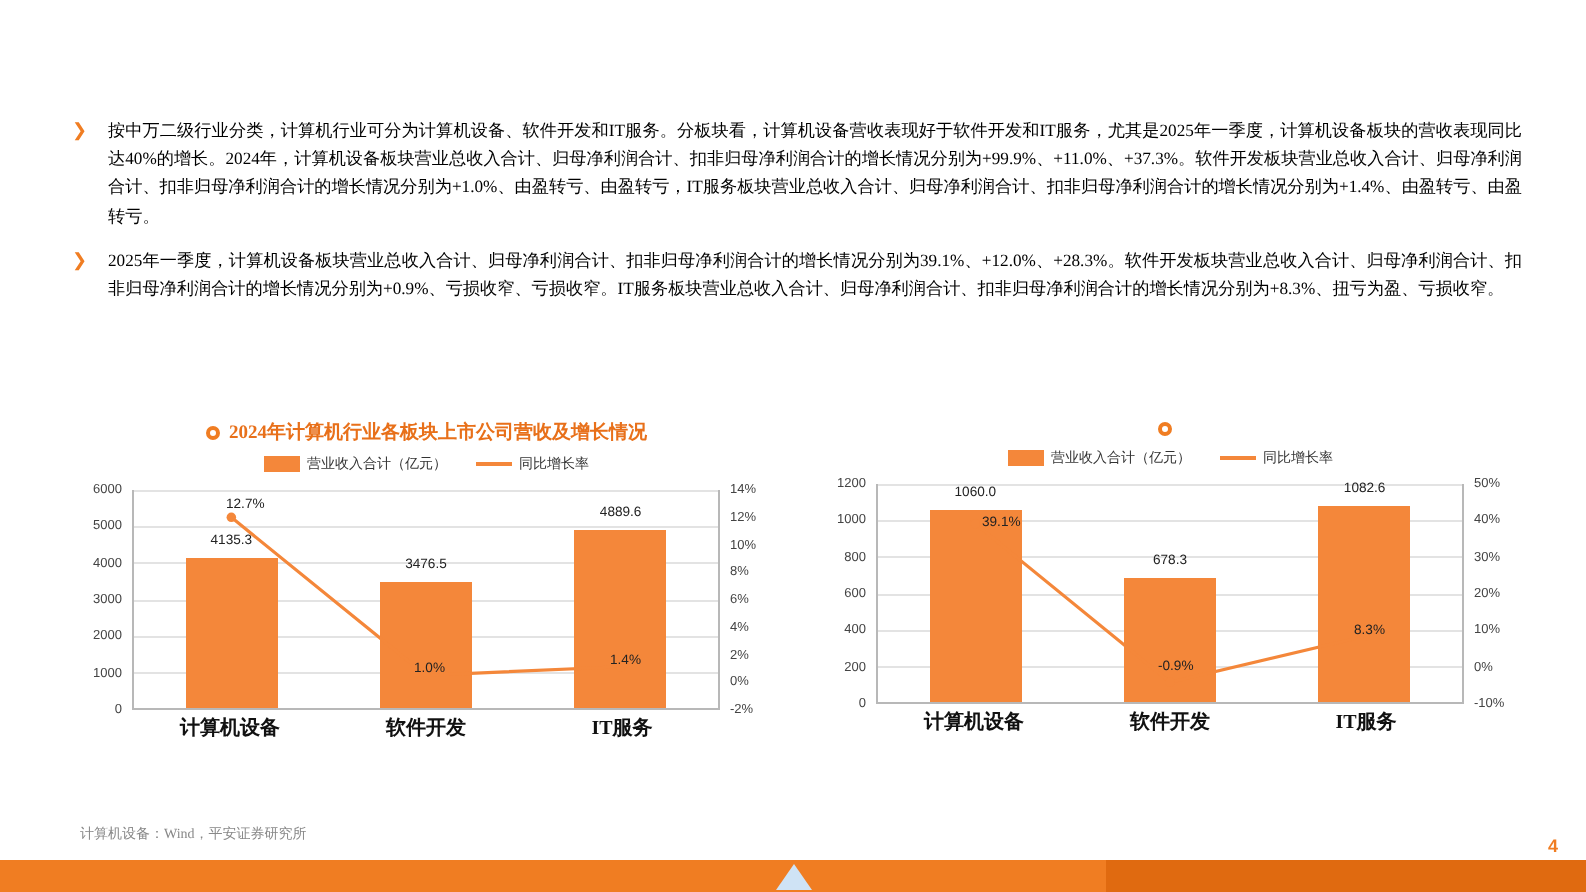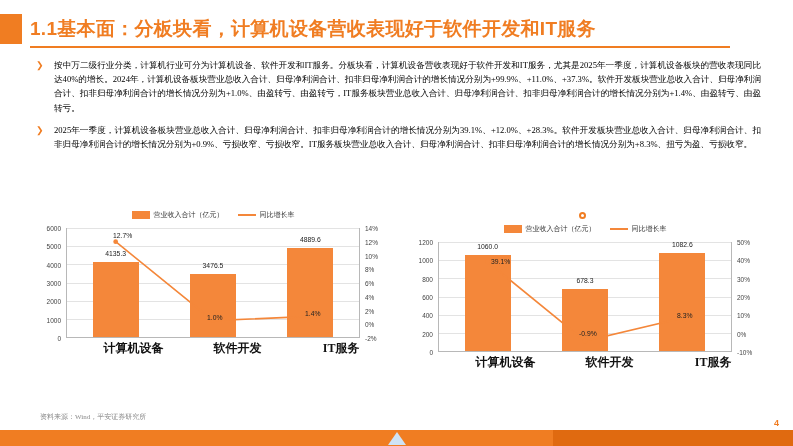--- a/index.html
+++ b/index.html
@@ -98,21 +98,21 @@
     font-size:6.8px; color:#222; white-space:nowrap;
   }
 
   .lineoverlay { position:absolute; left:0; top:0; width:100%; height:100%; pointer-events:none; }
 
   .xlabels {
     position:absolute; left:28px; right:28px; top:118px;
     display:flex; justify-content:space-around;
   }
   .xlabels span {
-    width:33%; text-align:right; font-size:12px; color:#111; font-weight:bold;
+    width:33%; text-align:center; font-size:10px; color:#111; font-weight:bold;
     font-family:"Liberation Serif", serif;
   }
 
   .pct-label {
     position:absolute; font-size:6.8px; color:#222; white-space:nowrap;
   }
 
   
   .source {
     position:absolute; left:40px; bottom:24px;
@@ -134,38 +134,36 @@
     position:absolute; left:50%; transform:translateX(-50%); bottom:1px;
     width:0; height:0; border-left:9px solid transparent; border-right:9px solid transparent;
     border-bottom:13px solid #cfe3f5;
   }
 </style>
 </head>
 <body>
 
 <div class="slide">
 
-  <div class="title-wrap">
-    <div class="title-bar-left"></div>
-    <div class="title-text">1.1基本面：分板块看，计算机设备营收表现好于软件开发和IT服务</div>
-    <div class="title-rule"></div>
-  </div>
 
   <div class="bullets">
     <div class="bullet">
       <span class="marker">❯</span>
       <p>按中万二级行业分类，计算机行业可分为计算机设备、软件开发和IT服务。分板块看，计算机设备营收表现好于软件开发和IT服务，尤其是2025年一季度，计算机设备板块的营收表现同比达40%的增长。2024年，计算机设备板块营业总收入合计、归母净利润合计、扣非归母净利润合计的增长情况分别为+99.9%、+11.0%、+37.3%。软件开发板块营业总收入合计、归母净利润合计、扣非归母净利润合计的增长情况分别为+1.0%、由盈转亏、由盈转亏，IT服务板块营业总收入合计、归母净利润合计、扣非归母净利润合计的增长情况分别为+1.4%、由盈转亏、由盈转亏。</p>
     </div>
     <div class="bullet">
       <span class="marker">❯</span>
       <p>2025年一季度，计算机设备板块营业总收入合计、归母净利润合计、扣非归母净利润合计的增长情况分别为39.1%、+12.0%、+28.3%。软件开发板块营业总收入合计、归母净利润合计、扣非归母净利润合计的增长情况分别为+0.9%、亏损收窄、亏损收窄。IT服务板块营业总收入合计、归母净利润合计、扣非归母净利润合计的增长情况分别为+8.3%、扭亏为盈、亏损收窄。</p>
     </div>
   </div>
 
   <div class="panel left">
+    <div class="chart-title">
+      <span class="dot"></span><span>2024年计算机行业各板块上市公司营收及增长情况</span>
+    </div>
     <div class="legend">
       <div class="item">
         <span class="sw-bar"></span>
         <span>营业收入合计（亿元）</span>
       </div>
       <div class="item">
         <span class="sw-line"></span>
         <span>同比增长率</span>
       </div>
     </div>
@@ -314,18 +312,18 @@
       </div>
 
       <div class="xlabels">
         <span>计算机设备</span>
         <span>软件开发</span>
         <span>IT服务</span>
       </div>
     </div>
   </div>
 
-  <div class="source">资料来源：Wind，平安证券研究所</div>
+  <div class="source">计算机设备：Wind，平安证券研究所</div>
   <div class="page-num">4</div>
   <div class="footer-band"></div>
   <div class="footer-accent"></div>
   <div class="logo-mark"></div>
 </div>
 
 </body></html>

